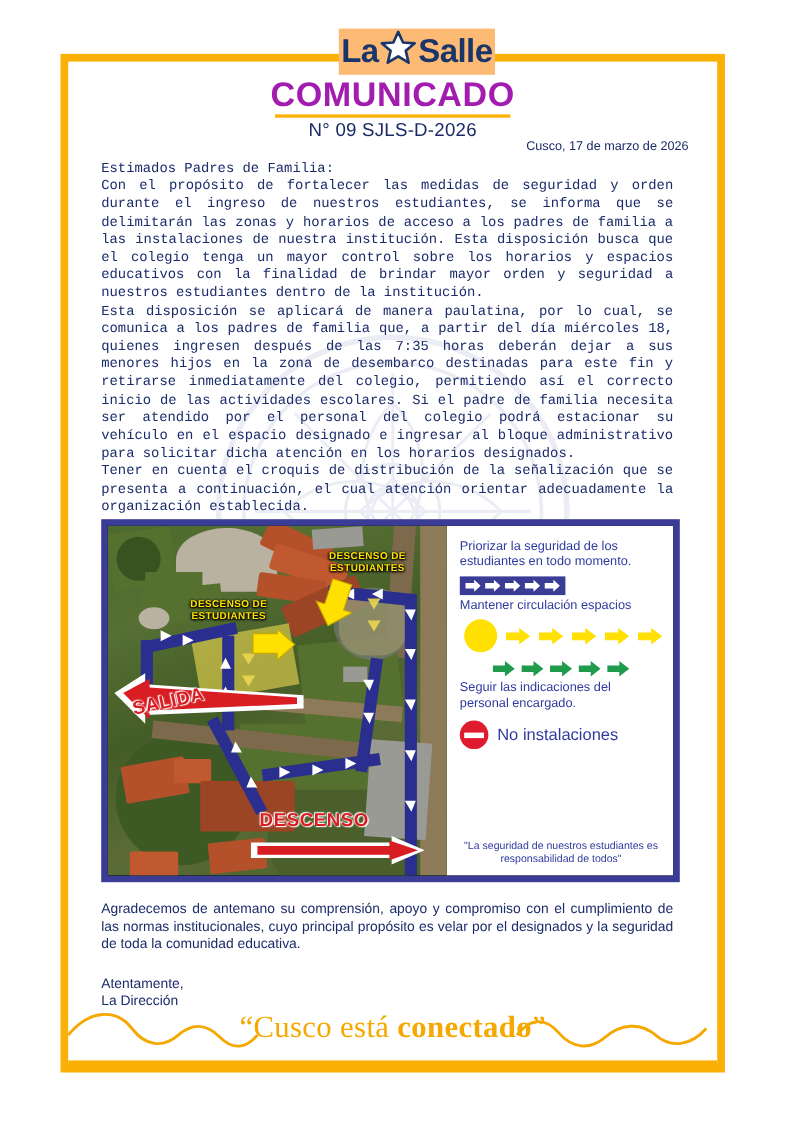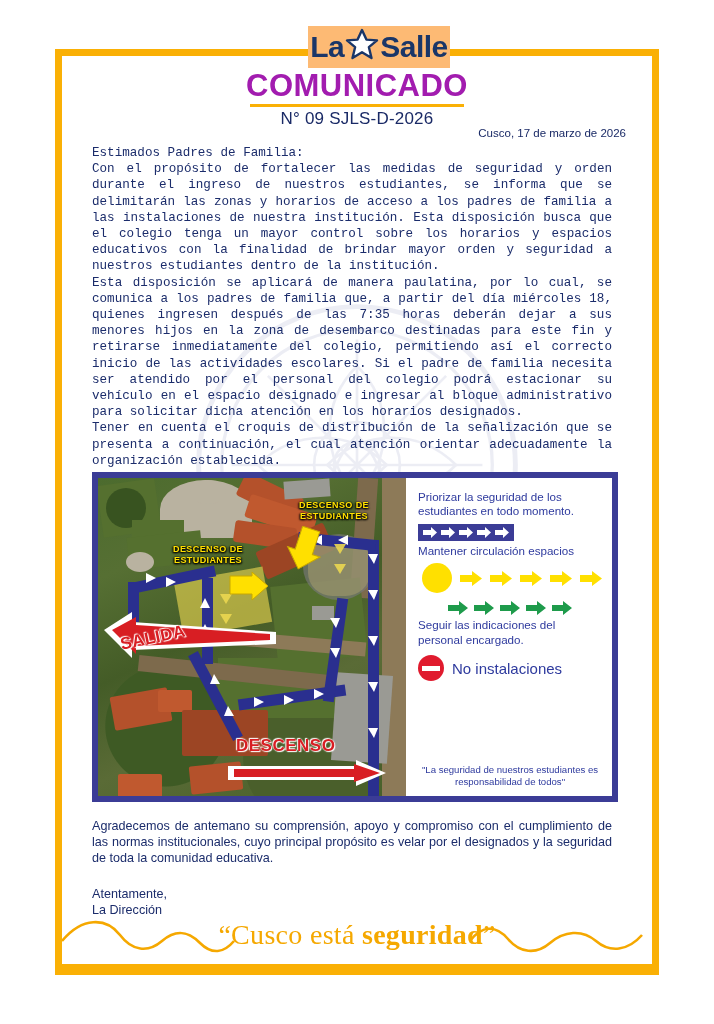--- a/index.html
+++ b/index.html
@@ -530,17 +530,17 @@
 
   <div class="footer">
     <div class="footer-wave">
       <svg viewBox="0 0 590 52" preserveAspectRatio="none">
         <path d="M0,30 C20,6 44,6 58,24 C70,40 86,42 100,30 C114,18 126,20 138,32
                  C150,44 162,42 172,30" fill="none" stroke="#F5A800" stroke-width="2.6"></path>
         <path d="M408,30 C420,14 434,14 446,28 C458,42 474,44 488,32
                  C502,20 520,18 534,30 C548,42 566,40 580,24" fill="none" stroke="#F5A800" stroke-width="2.6"></path>
       </svg>
     </div>
-    <div class="slogan"><span>“Cusco está </span><b>seguridad</b><span>”</span></div>
+    <div class="slogan"><span>“Cusco está </span><b>conectado</b><span>”</span></div>
     <div class="footer-rule"></div>
   </div>
 
 </div>
 
 </body></html>

